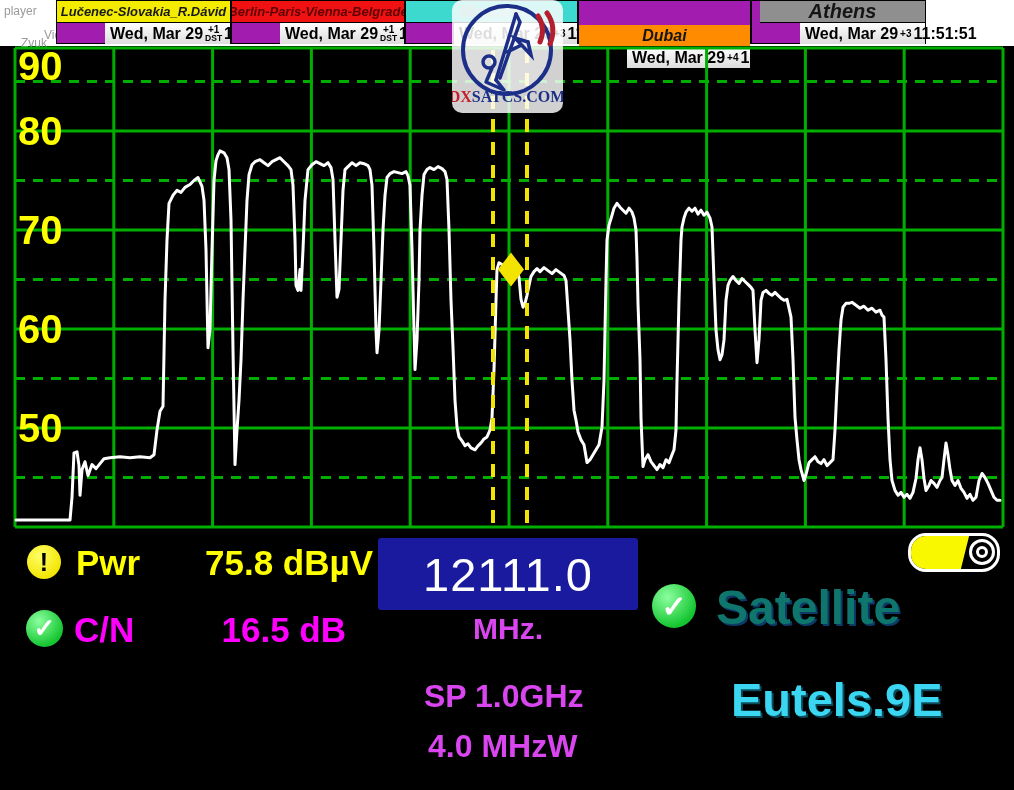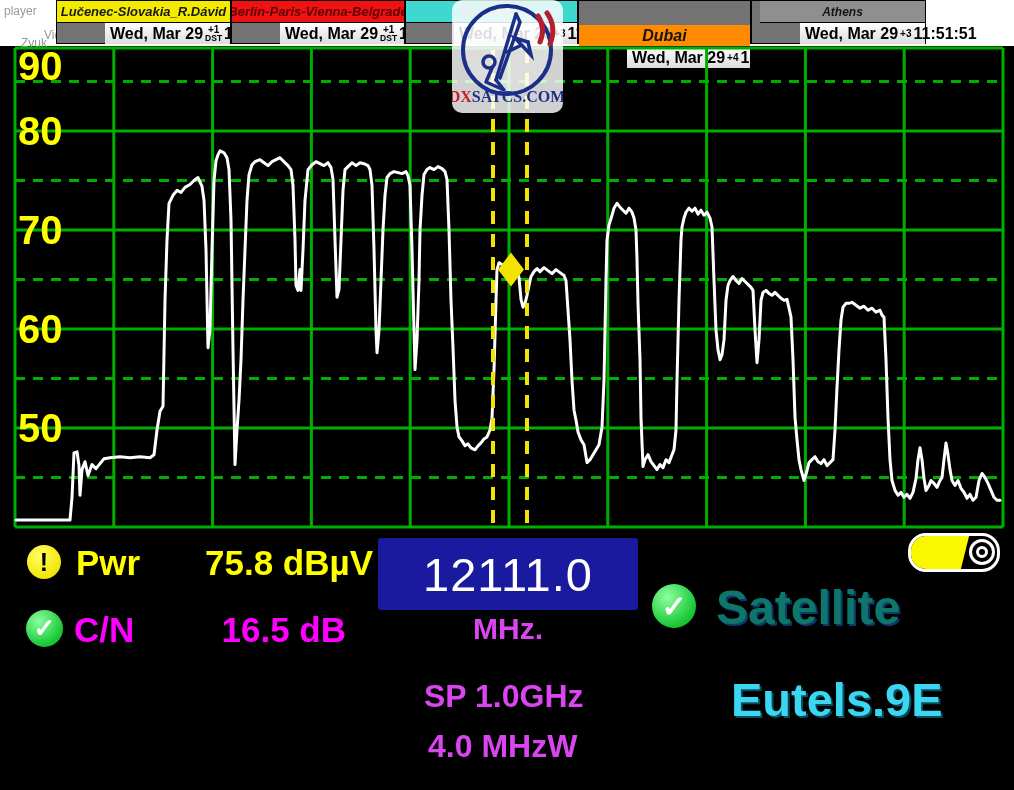--- a/index.html
+++ b/index.html
@@ -2,21 +2,21 @@
 <html><head>
 <meta charset="utf-8">
 <style>
   html,body{margin:0;padding:0;background:#000;}
   .screen{position:relative;width:1014px;height:790px;background:#000;overflow:hidden;
           font-family:"Liberation Sans",sans-serif;padding-left:25px;}
   
   .topbar{position:absolute;left:0;top:0;width:1014px;height:46px;background:#ffffff;}
   .menu-txt{position:absolute;color:#9a9a9a;font-size:12px;}
   
-  .clock{position:absolute;top:0;height:44px;border:1px solid #000;background:#737373;box-sizing:border-box;}
+  .clock{position:absolute;top:0;height:44px;border:1px solid #000;background:#a21caf;box-sizing:border-box;}
   .clock .hdr{height:21px;display:flex;align-items:center;justify-content:center;
               font-weight:bold;font-style:italic;white-space:nowrap;overflow:hidden;
               border-bottom:1px solid #000;}
   .clock .time{height:21px;display:flex;align-items:center;justify-content:space-between;
                padding:0 5px;background:linear-gradient(#ffffff,#dcdcdc);
                font-weight:bold;color:#000;font-size:16px;white-space:nowrap;margin-left:48px;}
   .off-stack{display:inline-flex;flex-direction:column;align-items:center;line-height:8px;
              font-size:10px;font-weight:bold;margin:0 2px;}
   .off-stack .note{font-size:8.5px;}
   
@@ -90,21 +90,21 @@
         <div class="time">
           <span>Wed, Mar 29</span>
           <span class="off-stack">
             <span>+4</span>
             <span class="note"></span>
           </span>
           <span>12:51:51</span>
         </div>
       </div>
       <div class="clock" style="left: 751px; width: 175px;">
-        <div class="hdr" style="background: rgb(143, 143, 143); color: rgb(21, 21, 21); font-size: 12px; margin-left: 8px;">Athens</div>
+        <div class="hdr" style="background: rgb(143, 143, 143); color: rgb(21, 21, 21); font-size: 20px; margin-left: 8px;">Athens</div>
         <div class="time">
           <span>Wed, Mar 29</span>
           <span class="off-stack">
             <span>+3</span>
             <span class="note"></span>
           </span>
           <span>11:51:51</span>
         </div>
       </div>
     </div>

